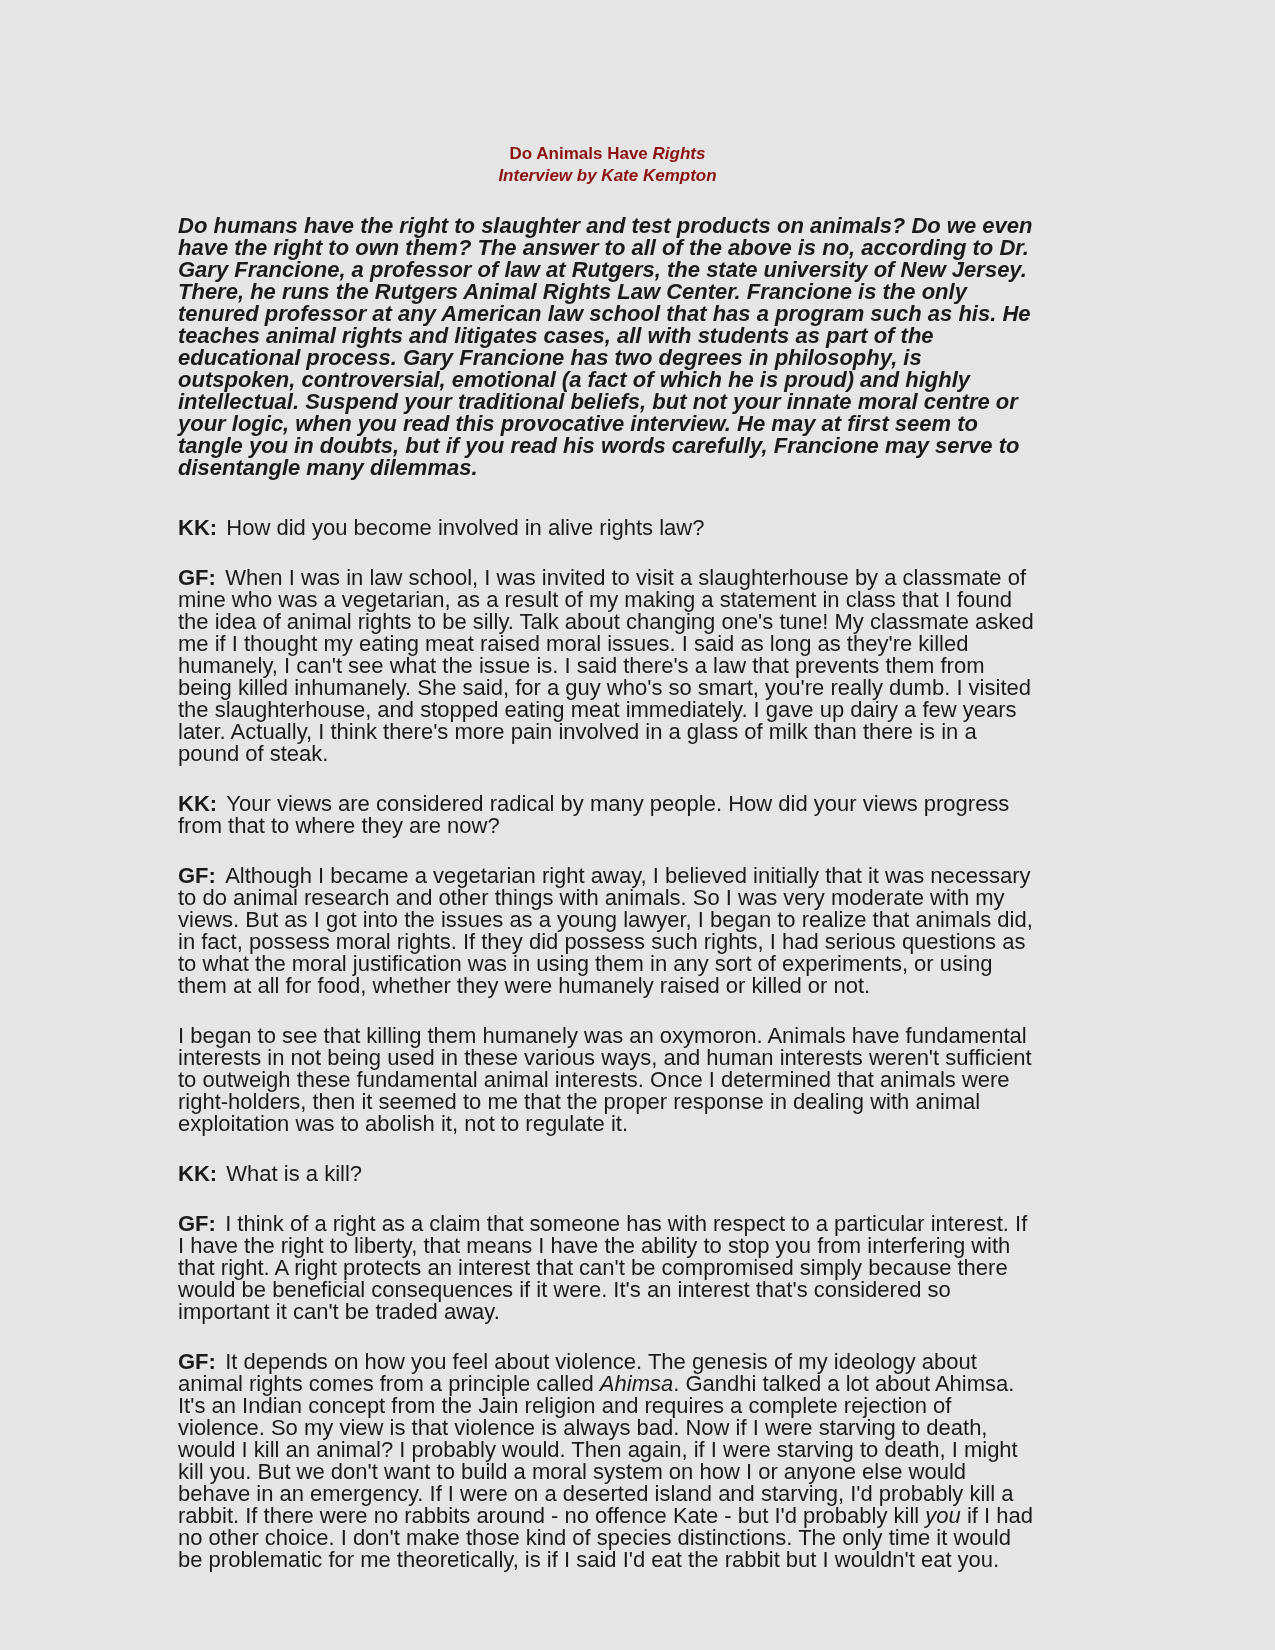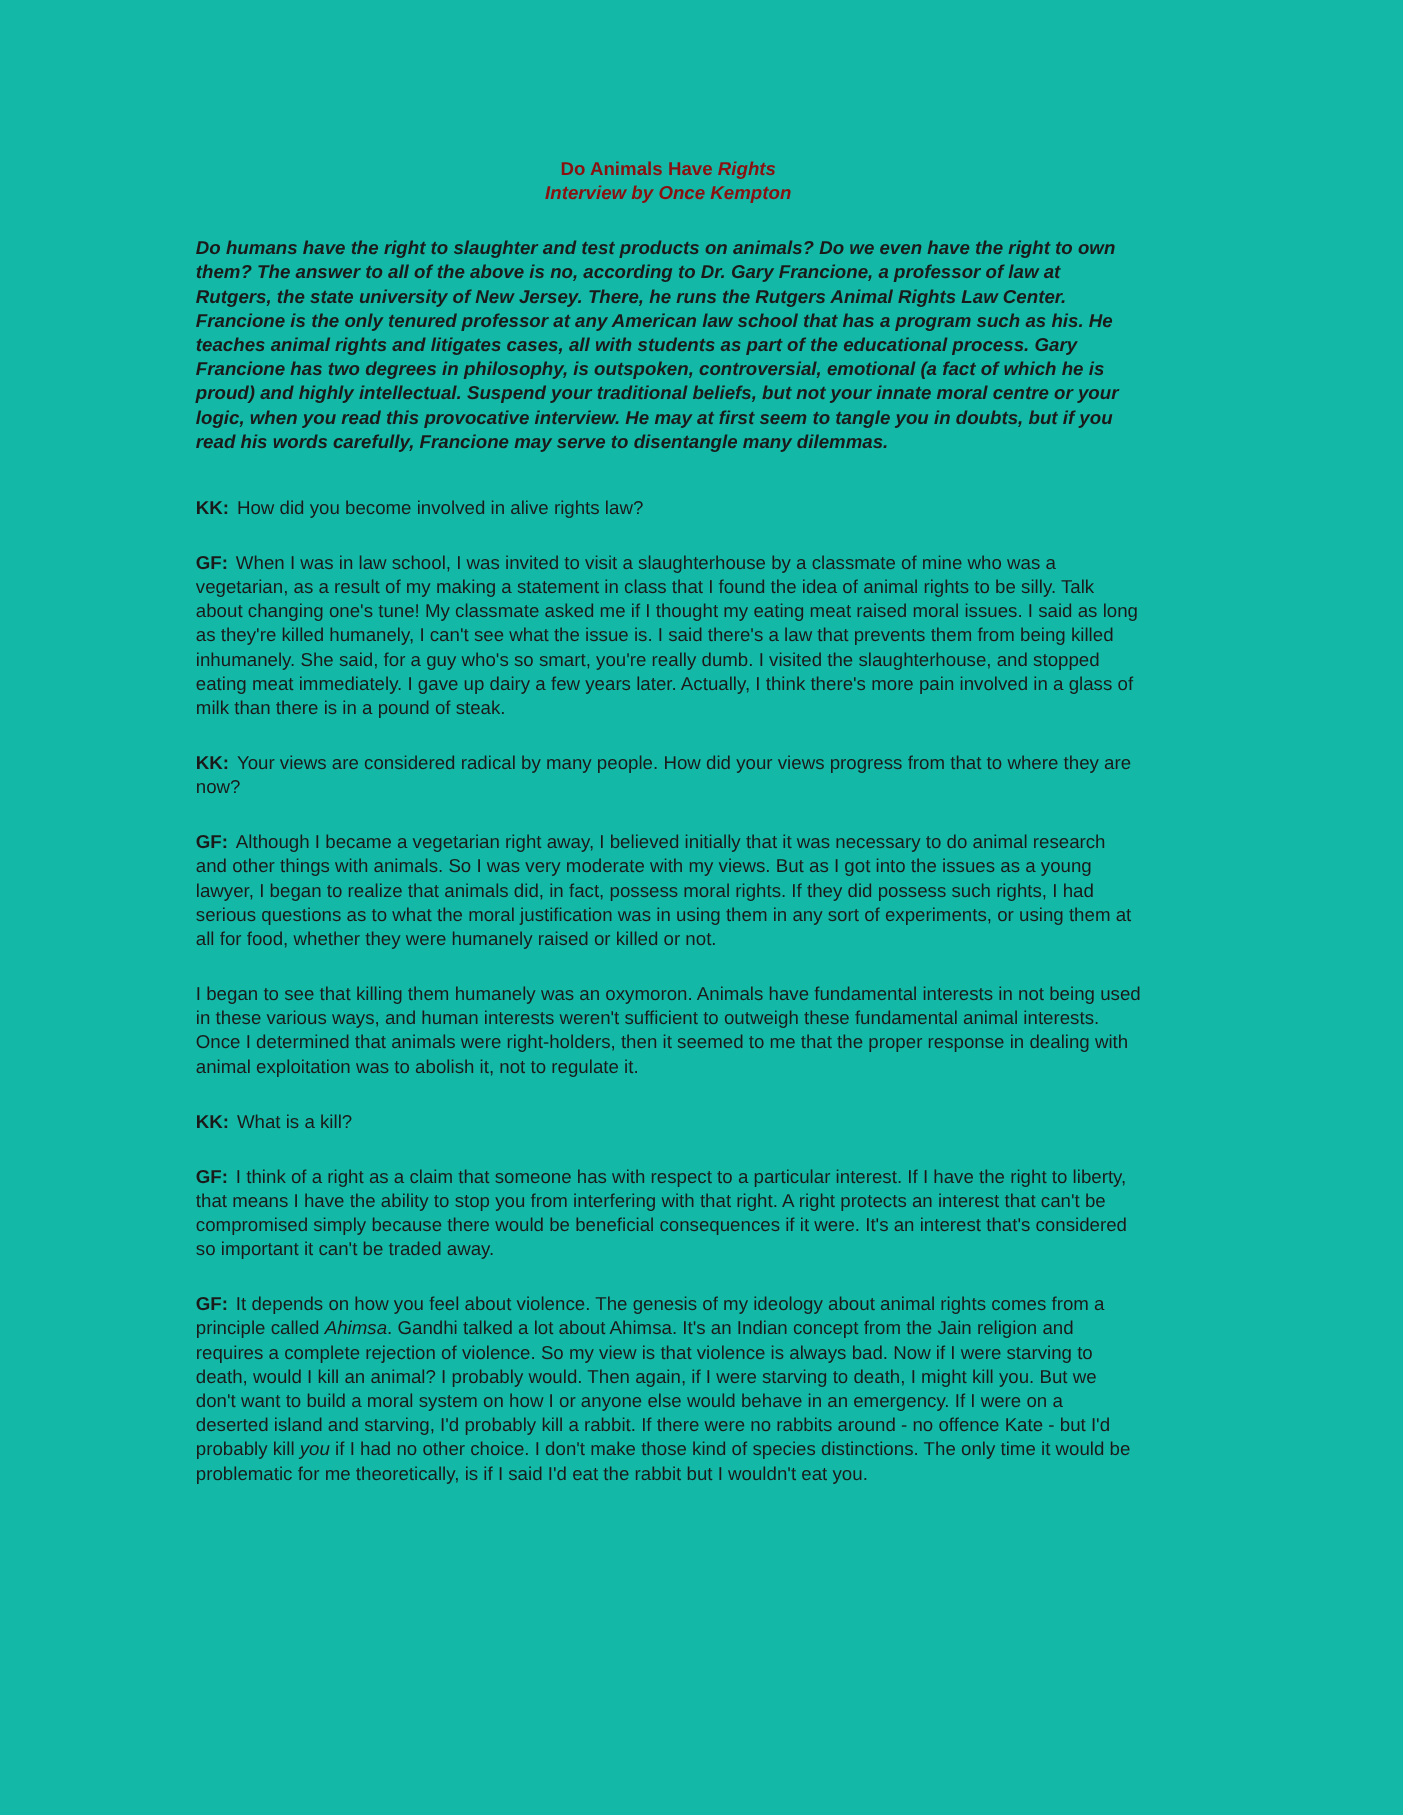--- a/index.html
+++ b/index.html
@@ -12,54 +12,54 @@
     height: 1650px;
     overflow: hidden;
     font-family: "Liberation Sans", "DejaVu Sans", sans-serif;
     color: #1a1a1a;
   }
   .page {
     box-sizing: border-box;
     width: 1275px;
     height: 1650px;
     padding: 143px 238px 40px 178px;
-    background: #14b8a6;
+    background: #e5e5e5;
   }
   .doc-title {
     text-align: center;
     color: #8b1111;
     font-weight: bold;
     font-size: 17px;
     line-height: 22px;
     margin: 0 0 28px 0;
   }
   .doc-title .it { font-style: italic; }
   .title-line2 { font-style: italic; }
   p.block {
     margin: 0 0 28px 0;
-    font-size: 17px;
+    font-size: 22px;
     line-height: 22px;
   }
   p.intro {
     font-weight: bold;
     font-style: italic;
     margin-bottom: 38px;
   }
   .speaker { font-weight: bold; text-align: right; }
   .speaker:not(:empty) { margin-right: 0.42em; }
   .em { font-style: italic; }
 </style>
 </head>
 <body>
 
 <div class="page">
 
   <div class="doc-title">
     <div><span>Do Animals Have </span><span class="it">Rights</span></div>
-    <div class="title-line2">Interview by Once Kempton</div>
+    <div class="title-line2">Interview by Kate Kempton</div>
   </div>
 
   <p class="block intro"><span>Do humans have the right to slaughter and test products on animals? Do we even have the right to own them? The answer to all of the above is no, according to Dr. Gary Francione, a professor of law at Rutgers, the state university of New Jersey. There, he runs the Rutgers Animal Rights Law Center. Francione is the only tenured professor at any American law school that has a program such as his. He teaches animal rights and litigates cases, all with students as part of the educational process. Gary Francione has two degrees in philosophy, is outspoken, controversial, emotional (a fact of which he is proud) and highly intellectual. Suspend your traditional beliefs, but not your innate moral centre or your logic, when you read this provocative interview. He may at first seem to tangle you in doubts, but if you read his words carefully, Francione may serve to disentangle many dilemmas.</span></p>
 
   <p class="block"><span class="speaker">KK:</span><span>How did you become involved in alive rights law?</span></p>
 
   <p class="block"><span class="speaker">GF:</span><span>When I was in law school, I was invited to visit a slaughterhouse by a classmate of mine who was a vegetarian, as a result of my making a statement in class that I found the idea of animal rights to be silly. Talk about changing one's tune! My classmate asked me if I thought my eating meat raised moral issues. I said as long as they're killed humanely, I can't see what the issue is. I said there's a law that prevents them from being killed inhumanely. She said, for a guy who's so smart, you're really dumb. I visited the slaughterhouse, and stopped eating meat immediately. I gave up dairy a few years later. Actually, I think there's more pain involved in a glass of milk than there is in a pound of steak.</span></p>
 
   <p class="block"><span class="speaker">KK:</span><span>Your views are considered radical by many people. How did your views progress from that to where they are now?</span></p>
 

